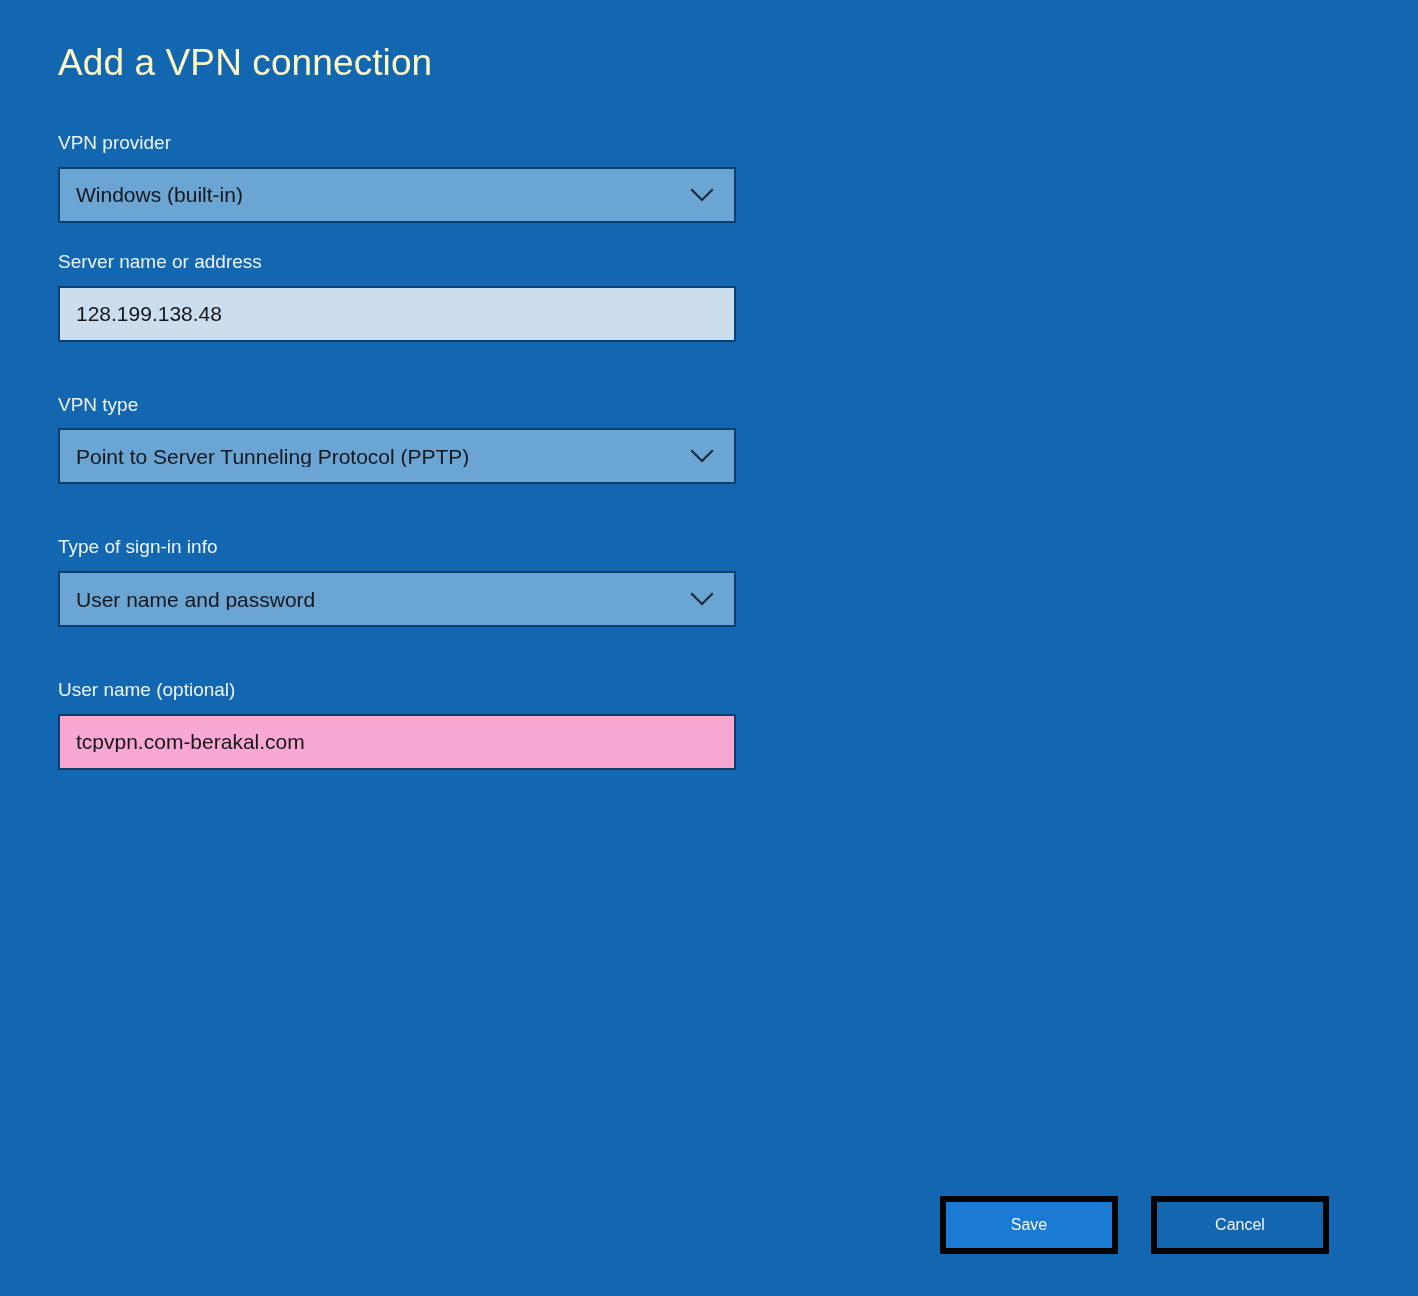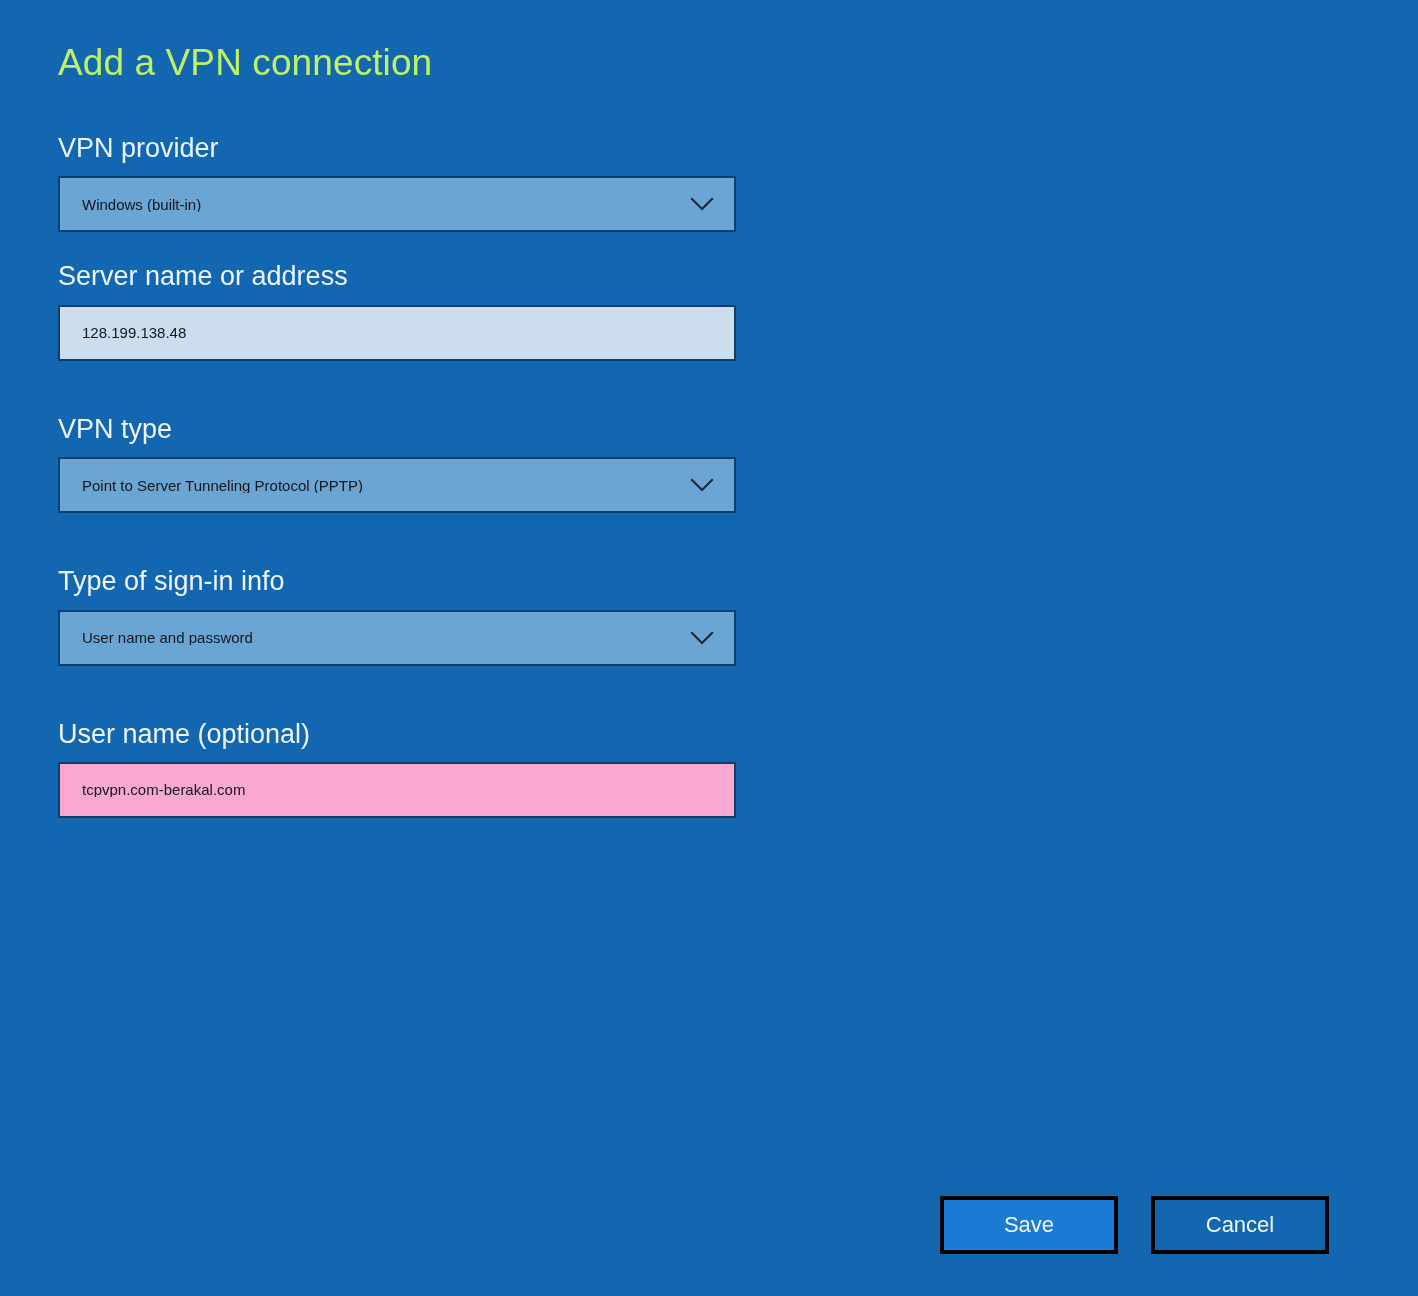--- a/index.html
+++ b/index.html
@@ -22,21 +22,21 @@
     inset: 0;
   }
 
   
   .page-title {
     position: absolute;
     left: 58px;
     top: 42px;
     font-size: 37px;
     font-weight: 400;
-    color: #bef264;
+    color: #fef9c3;
     letter-spacing: 0.1px;
     line-height: 1.15;
     white-space: nowrap;
   }
 
   
   .form {
     position: absolute;
     left: 58px;
     top: 132px;
@@ -44,21 +44,21 @@
   }
 
   .field-group {
     margin-bottom: 28px;
   }
   .field-group:last-child {
     margin-bottom: 0;
   }
 
   .field-label {
-    font-size: 27px;
+    font-size: 19px;
     font-weight: 400;
     color: #eef5fc;
     line-height: 1.2;
     margin-bottom: 12px;
     white-space: nowrap;
   }
 
   .field-control {
     position: relative;
     width: 678px;
@@ -73,23 +73,23 @@
     background: #ccdded;
   }
   .field-control.select-input {
     background: #6aa5d4;
   }
   .field-control.steel-input {
     background: #f9a8d4;
   }
 
   .field-value {
-    font-size: 15px;
+    font-size: 21px;
     color: #13171c;
-    padding-left: 22px;
+    padding-left: 16px;
     padding-right: 58px;
     line-height: 1;
     white-space: nowrap;
     overflow: hidden;
     text-overflow: ellipsis;
     flex: 1;
   }
 
   .chevron {
     position: absolute;
@@ -114,23 +114,23 @@
     top: 1196px;
     display: flex;
     gap: 33px;
   }
 
   .btn {
     box-sizing: border-box;
     height: 58px;
     min-width: 178px;
     padding: 9px 18px;
-    border: 4px solid #000000;
+    border: 6px solid #000000;
     font-family: "Liberation Sans", "DejaVu Sans", sans-serif;
-    font-size: 22px;
+    font-size: 16px;
     color: #f2f8fd;
     display: flex;
     align-items: center;
     justify-content: center;
     cursor: pointer;
     line-height: 1;
     outline: none;
   }
   .btn-primary {
     background: #1a7ad4;

